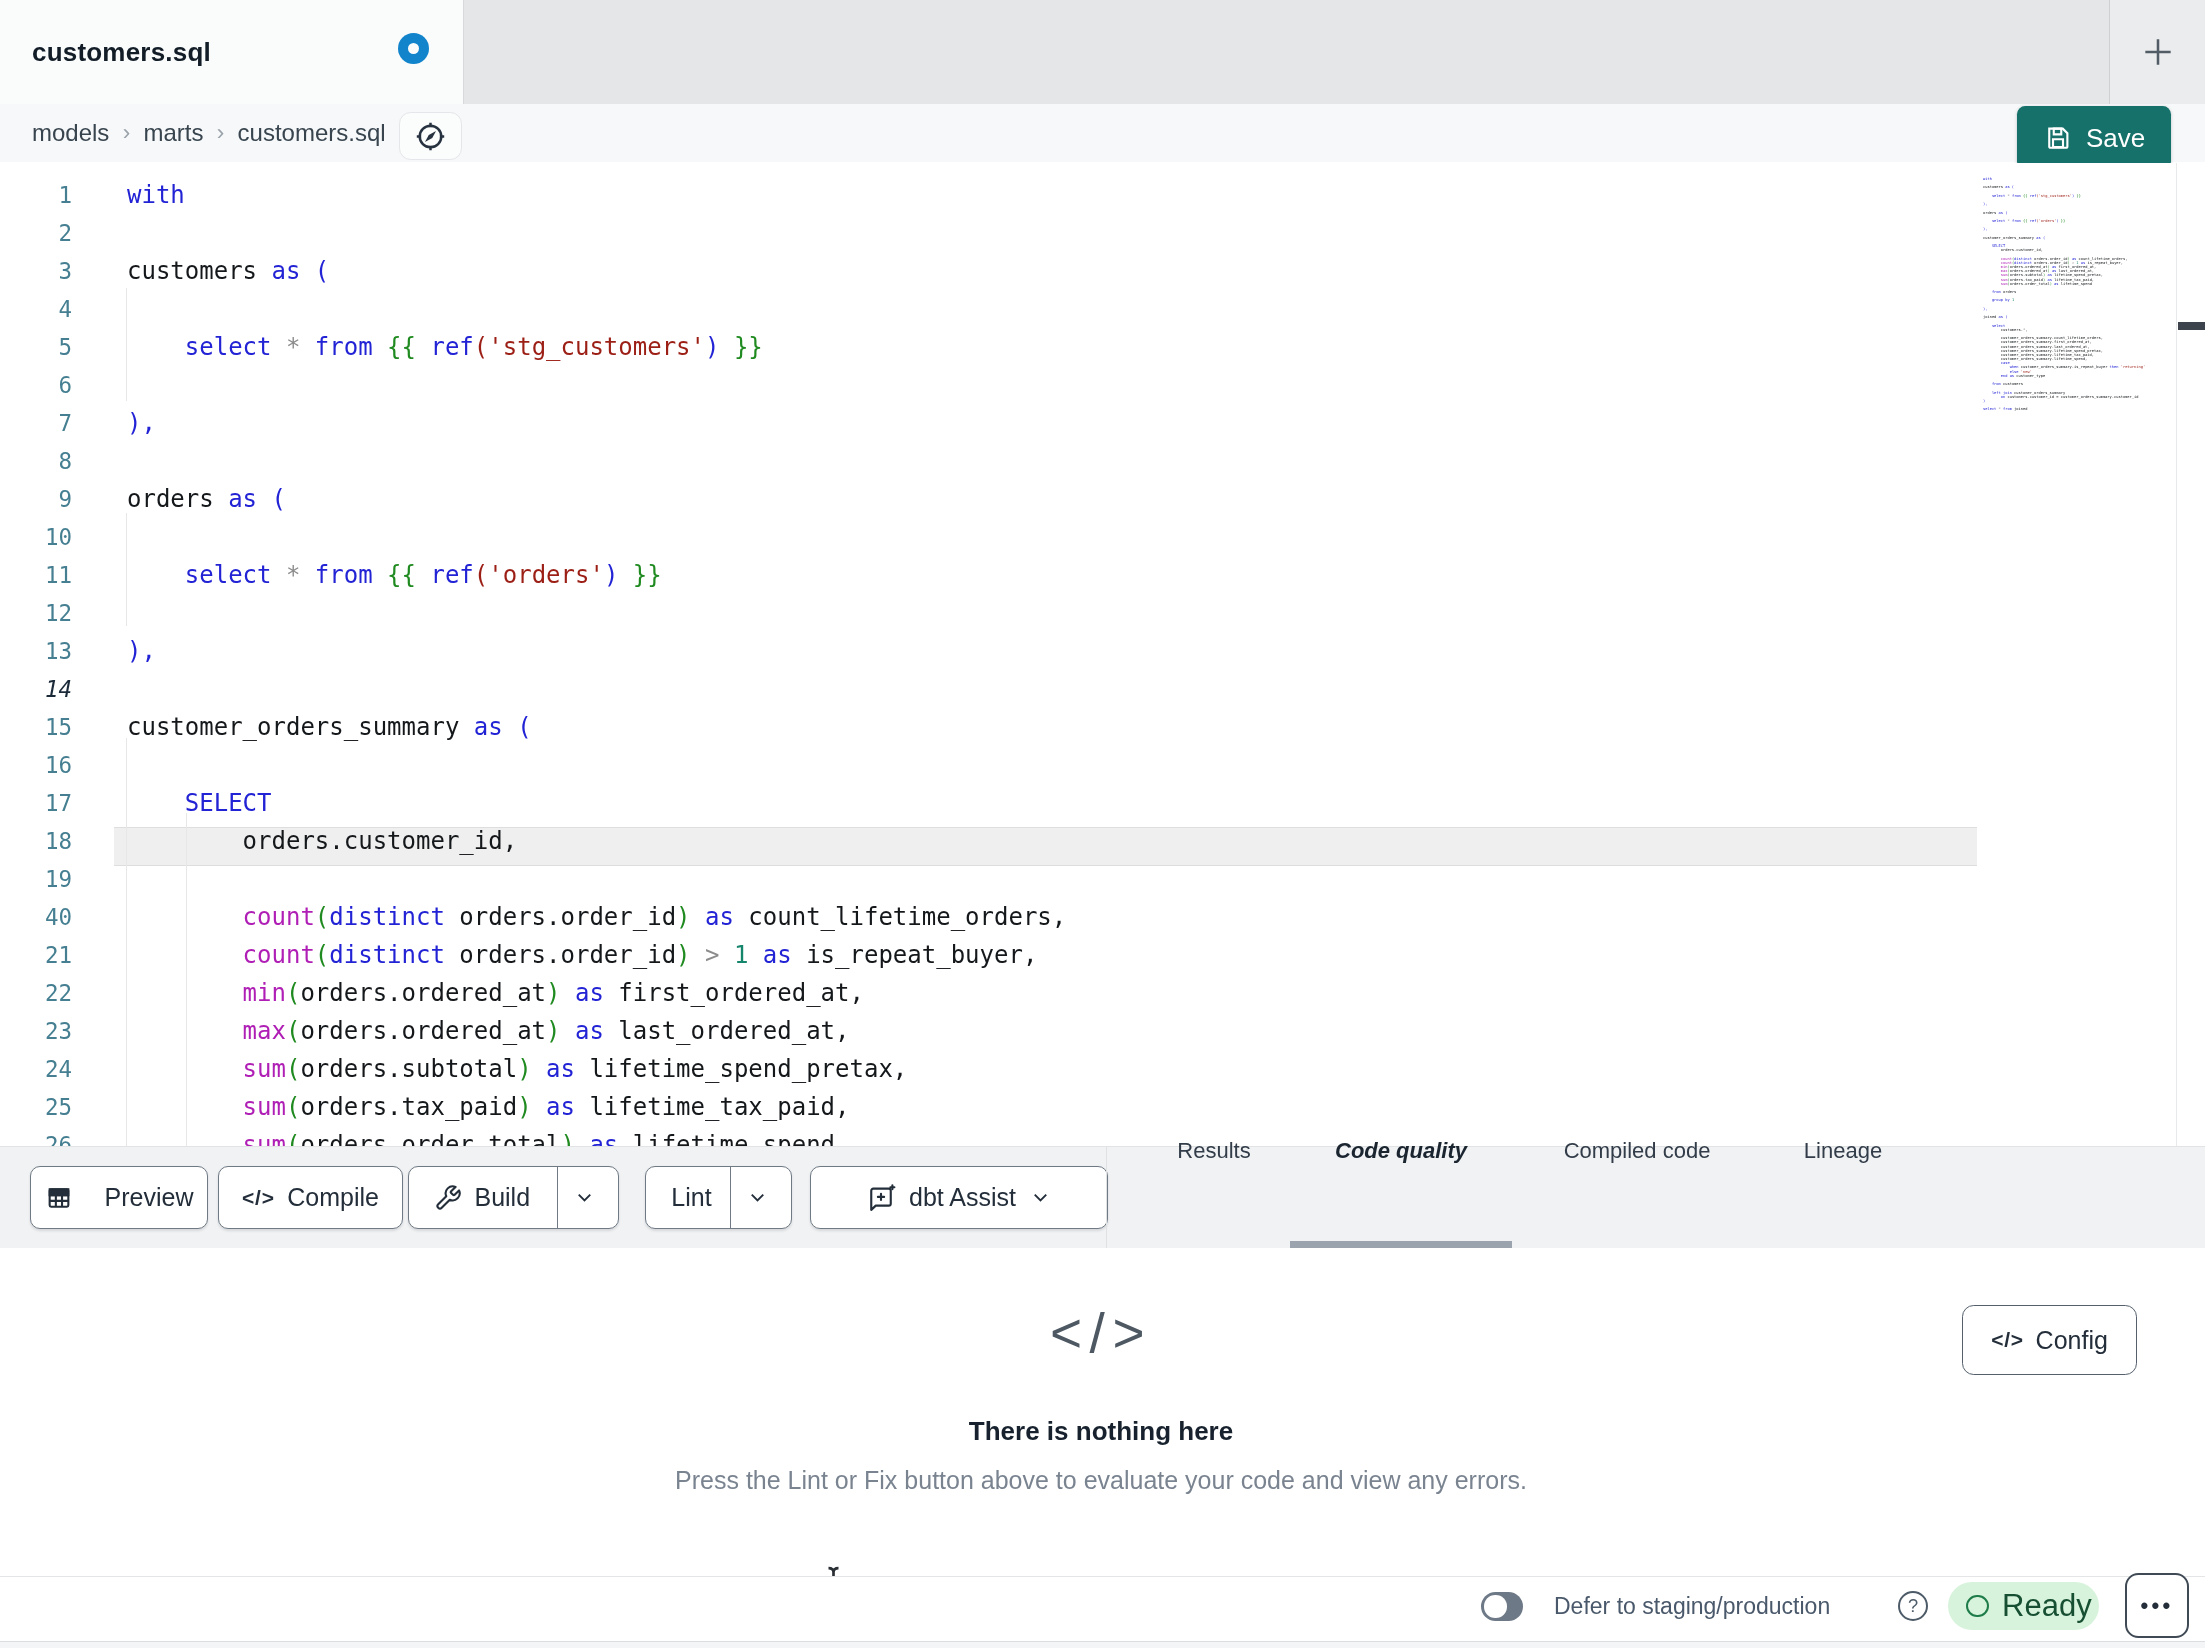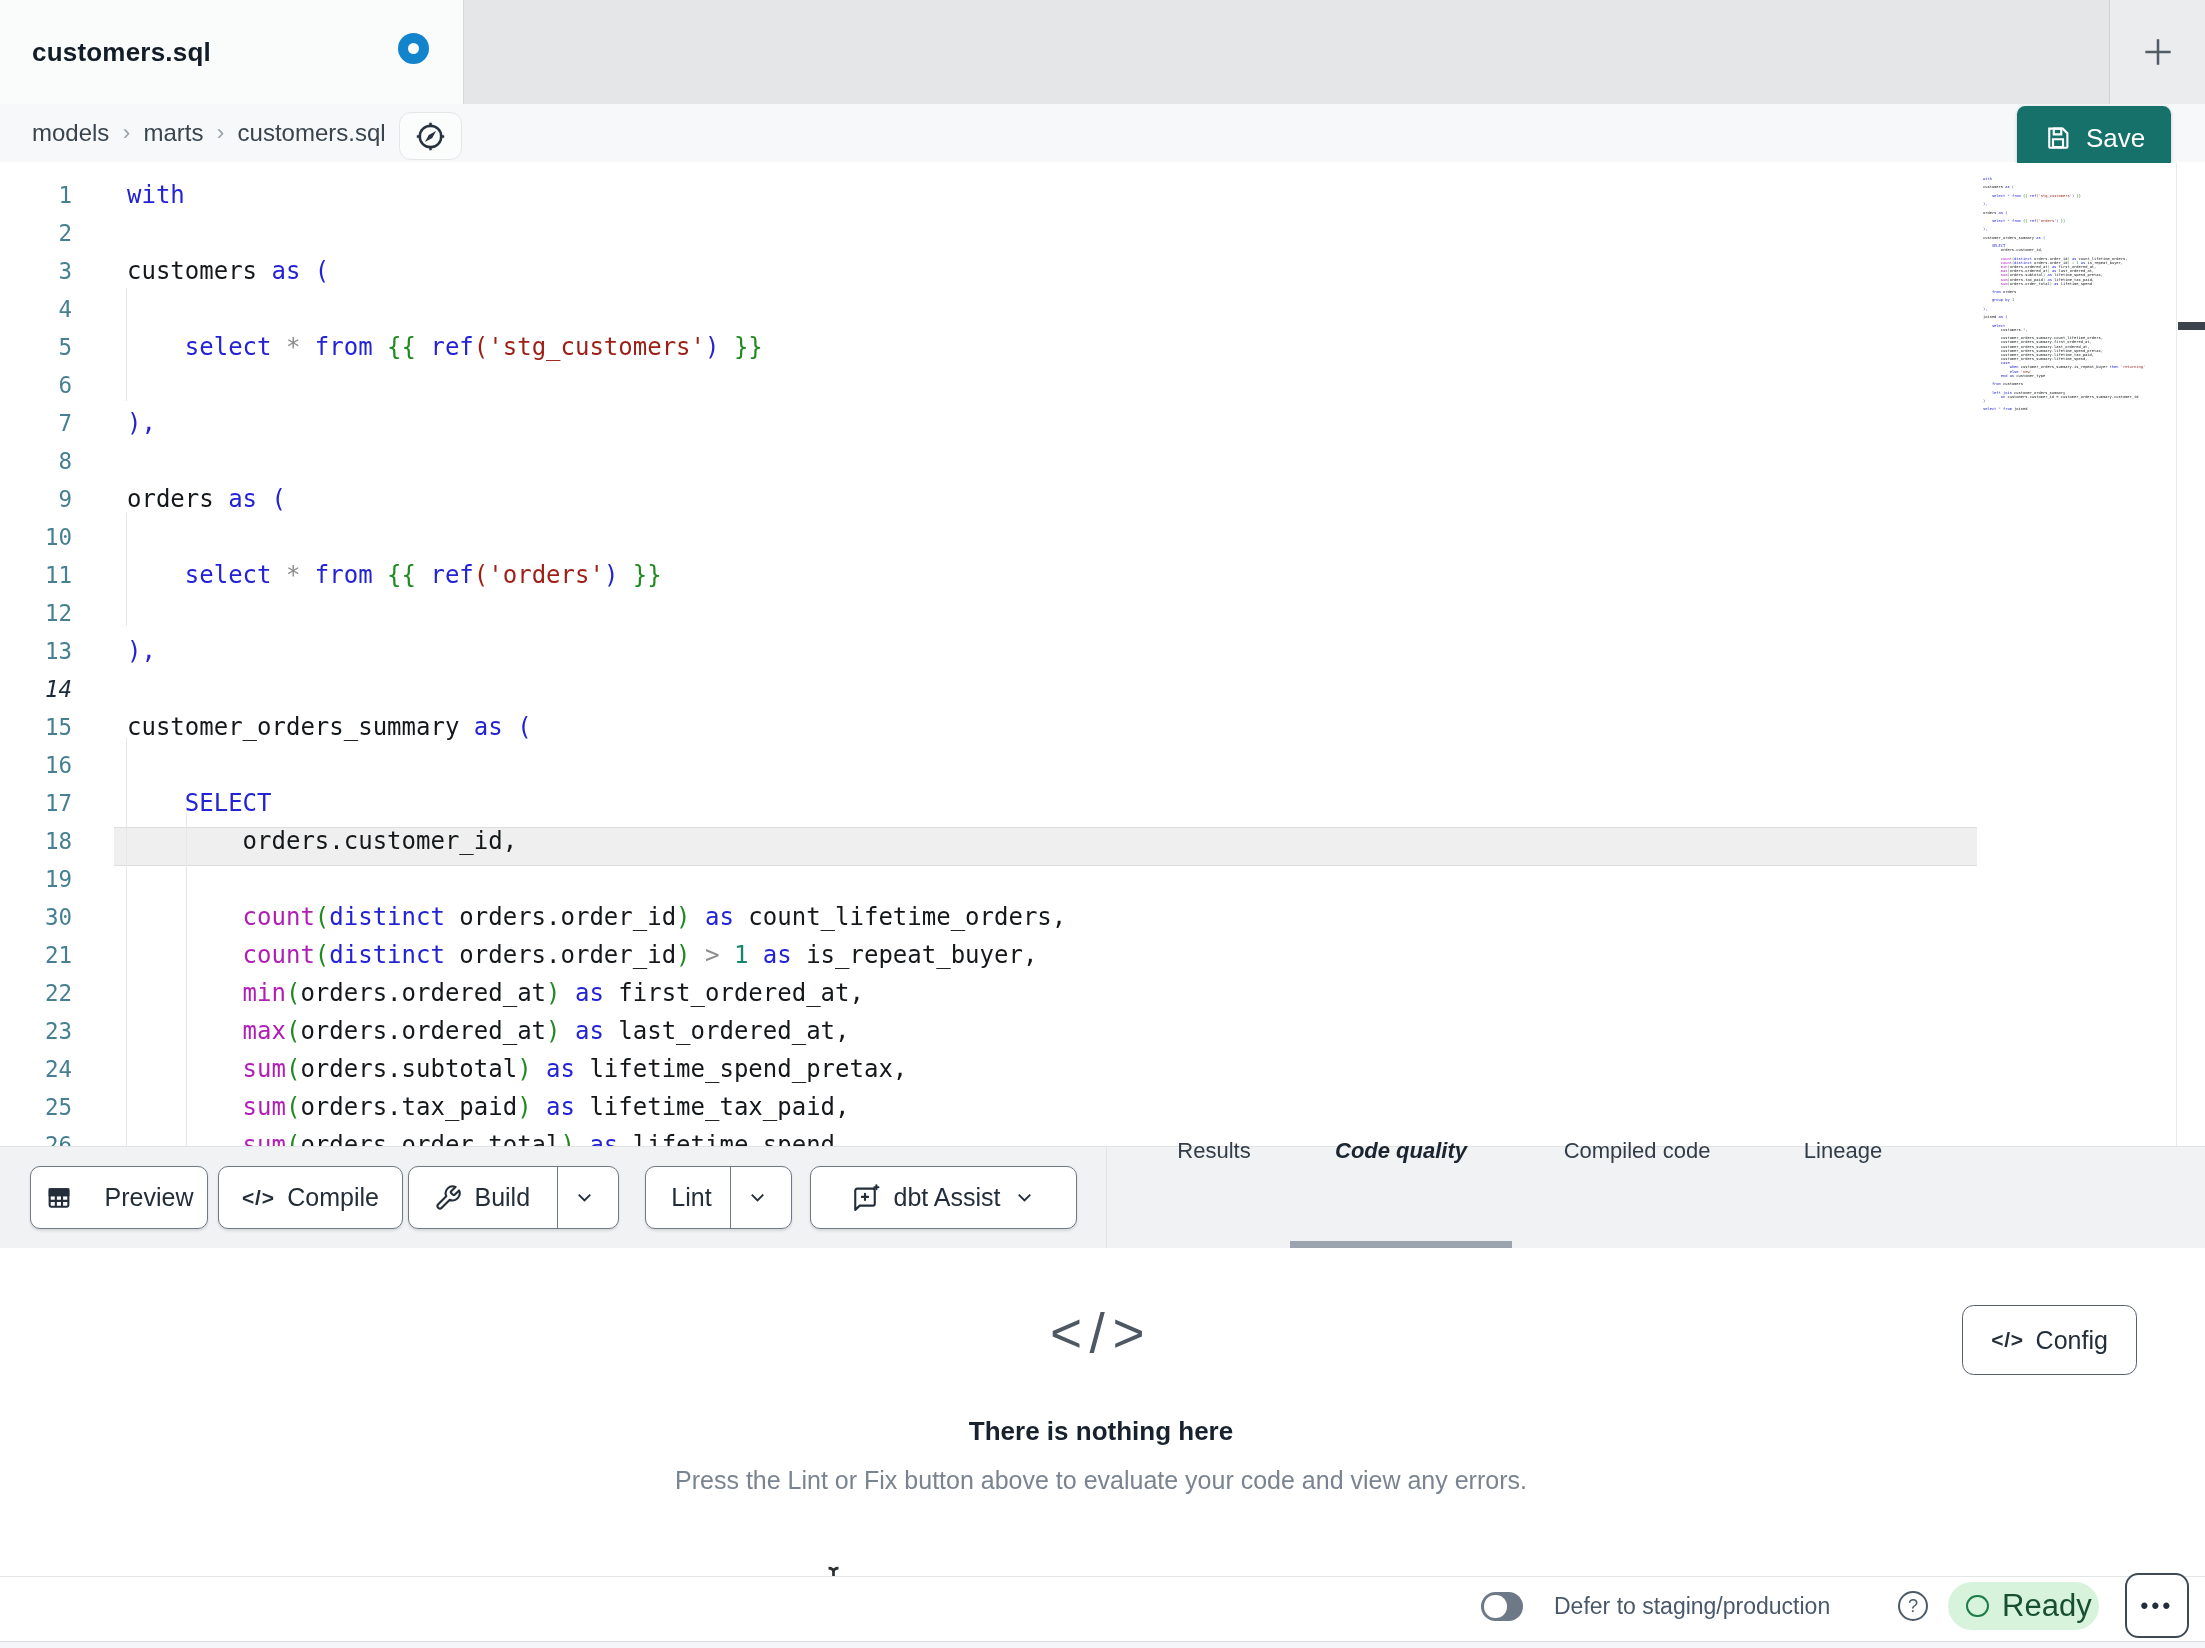--- a/index.html
+++ b/index.html
@@ -150,21 +150,21 @@
       <div class="ln-num">10</div>
       <div class="ln-num">11</div>
       <div class="ln-num">12</div>
       <div class="ln-num">13</div>
       <div class="ln-num active">14</div>
       <div class="ln-num">15</div>
       <div class="ln-num">16</div>
       <div class="ln-num">17</div>
       <div class="ln-num">18</div>
       <div class="ln-num">19</div>
-      <div class="ln-num">30</div>
+      <div class="ln-num">40</div>
       <div class="ln-num">21</div>
       <div class="ln-num">22</div>
       <div class="ln-num">23</div>
       <div class="ln-num">24</div>
       <div class="ln-num">25</div>
       <div class="ln-num">26</div>
     </div>
   <div class="codebox"><div class="code-line"><span class="tk-kw">with</span></div><div class="code-line"></div><div class="code-line"><span class="tk-id">customers </span><span class="tk-kw">as (</span></div><div class="code-line"></div><div class="code-line"><span class="tk-id">    </span><span class="tk-kw">select</span><span class="tk-id"> </span><span class="tk-op">*</span><span class="tk-id"> </span><span class="tk-kw">from</span><span class="tk-id"> </span><span class="tk-grn">{{</span><span class="tk-id"> </span><span class="tk-kw">ref</span><span class="tk-str">('stg_customers'</span><span class="tk-kw">)</span><span class="tk-id"> </span><span class="tk-grn">}}</span></div><div class="code-line"></div><div class="code-line"><span class="tk-kw">),</span></div><div class="code-line"></div><div class="code-line"><span class="tk-id">orders </span><span class="tk-kw">as (</span></div><div class="code-line"></div><div class="code-line"><span class="tk-id">    </span><span class="tk-kw">select</span><span class="tk-id"> </span><span class="tk-op">*</span><span class="tk-id"> </span><span class="tk-kw">from</span><span class="tk-id"> </span><span class="tk-grn">{{</span><span class="tk-id"> </span><span class="tk-kw">ref</span><span class="tk-str">('orders'</span><span class="tk-kw">)</span><span class="tk-id"> </span><span class="tk-grn">}}</span></div><div class="code-line"></div><div class="code-line"><span class="tk-kw">),</span></div><div class="code-line"></div><div class="code-line"><span class="tk-id">customer_orders_summary </span><span class="tk-kw">as (</span></div><div class="code-line"></div><div class="code-line"><span class="tk-id">    </span><span class="tk-kw">SELECT</span></div><div class="code-line"><span class="tk-id">        orders.customer_id,</span></div><div class="code-line"></div><div class="code-line"><span class="tk-id">        </span><span class="tk-fn">count</span><span class="tk-grn">(</span><span class="tk-kw">distinct</span><span class="tk-id"> orders.order_id</span><span class="tk-grn">)</span><span class="tk-id"> </span><span class="tk-kw">as</span><span class="tk-id"> count_lifetime_orders,</span></div><div class="code-line"><span class="tk-id">        </span><span class="tk-fn">count</span><span class="tk-grn">(</span><span class="tk-kw">distinct</span><span class="tk-id"> orders.order_id</span><span class="tk-grn">)</span><span class="tk-id"> </span><span class="tk-op">&gt;</span><span class="tk-id"> </span><span class="tk-num">1</span><span class="tk-id"> </span><span class="tk-kw">as</span><span class="tk-id"> is_repeat_buyer,</span></div><div class="code-line"><span class="tk-id">        </span><span class="tk-fn">min</span><span class="tk-grn">(</span><span class="tk-id">orders.ordered_at</span><span class="tk-grn">)</span><span class="tk-id"> </span><span class="tk-kw">as</span><span class="tk-id"> first_ordered_at,</span></div><div class="code-line"><span class="tk-id">        </span><span class="tk-fn">max</span><span class="tk-grn">(</span><span class="tk-id">orders.ordered_at</span><span class="tk-grn">)</span><span class="tk-id"> </span><span class="tk-kw">as</span><span class="tk-id"> last_ordered_at,</span></div><div class="code-line"><span class="tk-id">        </span><span class="tk-fn">sum</span><span class="tk-grn">(</span><span class="tk-id">orders.subtotal</span><span class="tk-grn">)</span><span class="tk-id"> </span><span class="tk-kw">as</span><span class="tk-id"> lifetime_spend_pretax,</span></div><div class="code-line"><span class="tk-id">        </span><span class="tk-fn">sum</span><span class="tk-grn">(</span><span class="tk-id">orders.tax_paid</span><span class="tk-grn">)</span><span class="tk-id"> </span><span class="tk-kw">as</span><span class="tk-id"> lifetime_tax_paid,</span></div><div class="code-line"><span class="tk-id">        </span><span class="tk-fn">sum</span><span class="tk-grn">(</span><span class="tk-id">orders.order_total</span><span class="tk-grn">)</span><span class="tk-id"> </span><span class="tk-kw">as</span><span class="tk-id"> lifetime_spend</span></div></div>
 </div>
 <div class="abs minimap"><div class="mini-line"><span class="tk-kw">with</span></div><div class="mini-line"></div><div class="mini-line"><span class="tk-id">customers </span><span class="tk-kw">as (</span></div><div class="mini-line"></div><div class="mini-line"><span class="tk-id">    </span><span class="tk-kw">select</span><span class="tk-id"> </span><span class="tk-op">*</span><span class="tk-id"> </span><span class="tk-kw">from</span><span class="tk-id"> </span><span class="tk-grn">{{</span><span class="tk-id"> </span><span class="tk-kw">ref</span><span class="tk-str">('stg_customers'</span><span class="tk-kw">)</span><span class="tk-id"> </span><span class="tk-grn">}}</span></div><div class="mini-line"></div><div class="mini-line"><span class="tk-kw">),</span></div><div class="mini-line"></div><div class="mini-line"><span class="tk-id">orders </span><span class="tk-kw">as (</span></div><div class="mini-line"></div><div class="mini-line"><span class="tk-id">    </span><span class="tk-kw">select</span><span class="tk-id"> </span><span class="tk-op">*</span><span class="tk-id"> </span><span class="tk-kw">from</span><span class="tk-id"> </span><span class="tk-grn">{{</span><span class="tk-id"> </span><span class="tk-kw">ref</span><span class="tk-str">('orders'</span><span class="tk-kw">)</span><span class="tk-id"> </span><span class="tk-grn">}}</span></div><div class="mini-line"></div><div class="mini-line"><span class="tk-kw">),</span></div><div class="mini-line"></div><div class="mini-line"><span class="tk-id">customer_orders_summary </span><span class="tk-kw">as (</span></div><div class="mini-line"></div><div class="mini-line"><span class="tk-id">    </span><span class="tk-kw">SELECT</span></div><div class="mini-line"><span class="tk-id">        orders.customer_id,</span></div><div class="mini-line"></div><div class="mini-line"><span class="tk-id">        </span><span class="tk-fn">count</span><span class="tk-grn">(</span><span class="tk-kw">distinct</span><span class="tk-id"> orders.order_id</span><span class="tk-grn">)</span><span class="tk-id"> </span><span class="tk-kw">as</span><span class="tk-id"> count_lifetime_orders,</span></div><div class="mini-line"><span class="tk-id">        </span><span class="tk-fn">count</span><span class="tk-grn">(</span><span class="tk-kw">distinct</span><span class="tk-id"> orders.order_id</span><span class="tk-grn">)</span><span class="tk-id"> </span><span class="tk-op">&gt;</span><span class="tk-id"> </span><span class="tk-num">1</span><span class="tk-id"> </span><span class="tk-kw">as</span><span class="tk-id"> is_repeat_buyer,</span></div><div class="mini-line"><span class="tk-id">        </span><span class="tk-fn">min</span><span class="tk-grn">(</span><span class="tk-id">orders.ordered_at</span><span class="tk-grn">)</span><span class="tk-id"> </span><span class="tk-kw">as</span><span class="tk-id"> first_ordered_at,</span></div><div class="mini-line"><span class="tk-id">        </span><span class="tk-fn">max</span><span class="tk-grn">(</span><span class="tk-id">orders.ordered_at</span><span class="tk-grn">)</span><span class="tk-id"> </span><span class="tk-kw">as</span><span class="tk-id"> last_ordered_at,</span></div><div class="mini-line"><span class="tk-id">        </span><span class="tk-fn">sum</span><span class="tk-grn">(</span><span class="tk-id">orders.subtotal</span><span class="tk-grn">)</span><span class="tk-id"> </span><span class="tk-kw">as</span><span class="tk-id"> lifetime_spend_pretax,</span></div><div class="mini-line"><span class="tk-id">        </span><span class="tk-fn">sum</span><span class="tk-grn">(</span><span class="tk-id">orders.tax_paid</span><span class="tk-grn">)</span><span class="tk-id"> </span><span class="tk-kw">as</span><span class="tk-id"> lifetime_tax_paid,</span></div><div class="mini-line"><span class="tk-id">        </span><span class="tk-fn">sum</span><span class="tk-grn">(</span><span class="tk-id">orders.order_total</span><span class="tk-grn">)</span><span class="tk-id"> </span><span class="tk-kw">as</span><span class="tk-id"> lifetime_spend</span></div><div class="mini-line"></div><div class="mini-line"><span class="tk-id">    </span><span class="tk-kw">from</span><span class="tk-id"> orders</span></div><div class="mini-line"></div><div class="mini-line"><span class="tk-id">    </span><span class="tk-kw">group by</span><span class="tk-id"> </span><span class="tk-num">1</span></div><div class="mini-line"></div><div class="mini-line"><span class="tk-kw">),</span></div><div class="mini-line"></div><div class="mini-line"><span class="tk-id">joined </span><span class="tk-kw">as (</span></div><div class="mini-line"></div><div class="mini-line"><span class="tk-id">    </span><span class="tk-kw">select</span></div><div class="mini-line"><span class="tk-id">        customers.</span><span class="tk-op">*</span><span class="tk-id">,</span></div><div class="mini-line"></div><div class="mini-line"><span class="tk-id">        customer_orders_summary.count_lifetime_orders,</span></div><div class="mini-line"><span class="tk-id">        customer_orders_summary.first_ordered_at,</span></div><div class="mini-line"><span class="tk-id">        customer_orders_summary.last_ordered_at,</span></div><div class="mini-line"><span class="tk-id">        customer_orders_summary.lifetime_spend_pretax,</span></div><div class="mini-line"><span class="tk-id">        customer_orders_summary.lifetime_tax_paid,</span></div><div class="mini-line"><span class="tk-id">        customer_orders_summary.lifetime_spend,</span></div><div class="mini-line"><span class="tk-id">        </span><span class="tk-kw">case</span></div><div class="mini-line"><span class="tk-id">            </span><span class="tk-kw">when</span><span class="tk-id"> customer_orders_summary.is_repeat_buyer </span><span class="tk-kw">then</span><span class="tk-id"> </span><span class="tk-str">'returning'</span></div><div class="mini-line"><span class="tk-id">            </span><span class="tk-kw">else</span><span class="tk-id"> </span><span class="tk-str">'new'</span></div><div class="mini-line"><span class="tk-id">        </span><span class="tk-kw">end as</span><span class="tk-id"> customer_type</span></div><div class="mini-line"></div><div class="mini-line"><span class="tk-id">    </span><span class="tk-kw">from</span><span class="tk-id"> customers</span></div><div class="mini-line"></div><div class="mini-line"><span class="tk-id">    </span><span class="tk-kw">left join</span><span class="tk-id"> customer_orders_summary</span></div><div class="mini-line"><span class="tk-id">        </span><span class="tk-kw">on</span><span class="tk-id"> customers.customer_id = customer_orders_summary.customer_id</span></div><div class="mini-line"><span class="tk-kw">)</span></div><div class="mini-line"></div><div class="mini-line"><span class="tk-kw">select</span><span class="tk-id"> </span><span class="tk-op">*</span><span class="tk-id"> </span><span class="tk-kw">from</span><span class="tk-id"> joined</span></div></div>
@@ -206,21 +206,21 @@
   <div class="seg">
     <span>Lint</span>
   </div>
   <div class="seg drop">
     <svg width="23" height="23" viewBox="0 0 24 24" fill="none" stroke="#232e3a" stroke-width="2">
         <polyline points="6 9 12 15 18 9"></polyline>
       </svg>
   </div>
 </div>
 
-<div class="tbtn" style="left:810px;width:267px;">
+<div class="tbtn" style="left:810px;width:298px;">
   <svg width="30" height="30" viewBox="0 0 24 24" fill="none" stroke="#232e3a" stroke-width="1.7" stroke-linecap="round" stroke-linejoin="round">
     <path d="M19 16.5a1.6 1.6 0 0 1-1.6 1.6H7l-3.6 3.4V6.1A1.6 1.6 0 0 1 5 4.5h12.4A1.6 1.6 0 0 1 19 6.1z"></path>
     <path d="M11.2 8.6v5M8.7 11.1h5"></path>
     <path d="M20.3 1.8v3.2M18.7 3.4h3.2"></path>
   </svg>
   <span>dbt Assist</span>
   <svg width="23" height="23" viewBox="0 0 24 24" fill="none" stroke="#232e3a" stroke-width="2">
       <polyline points="6 9 12 15 18 9"></polyline>
     </svg>
 </div>

